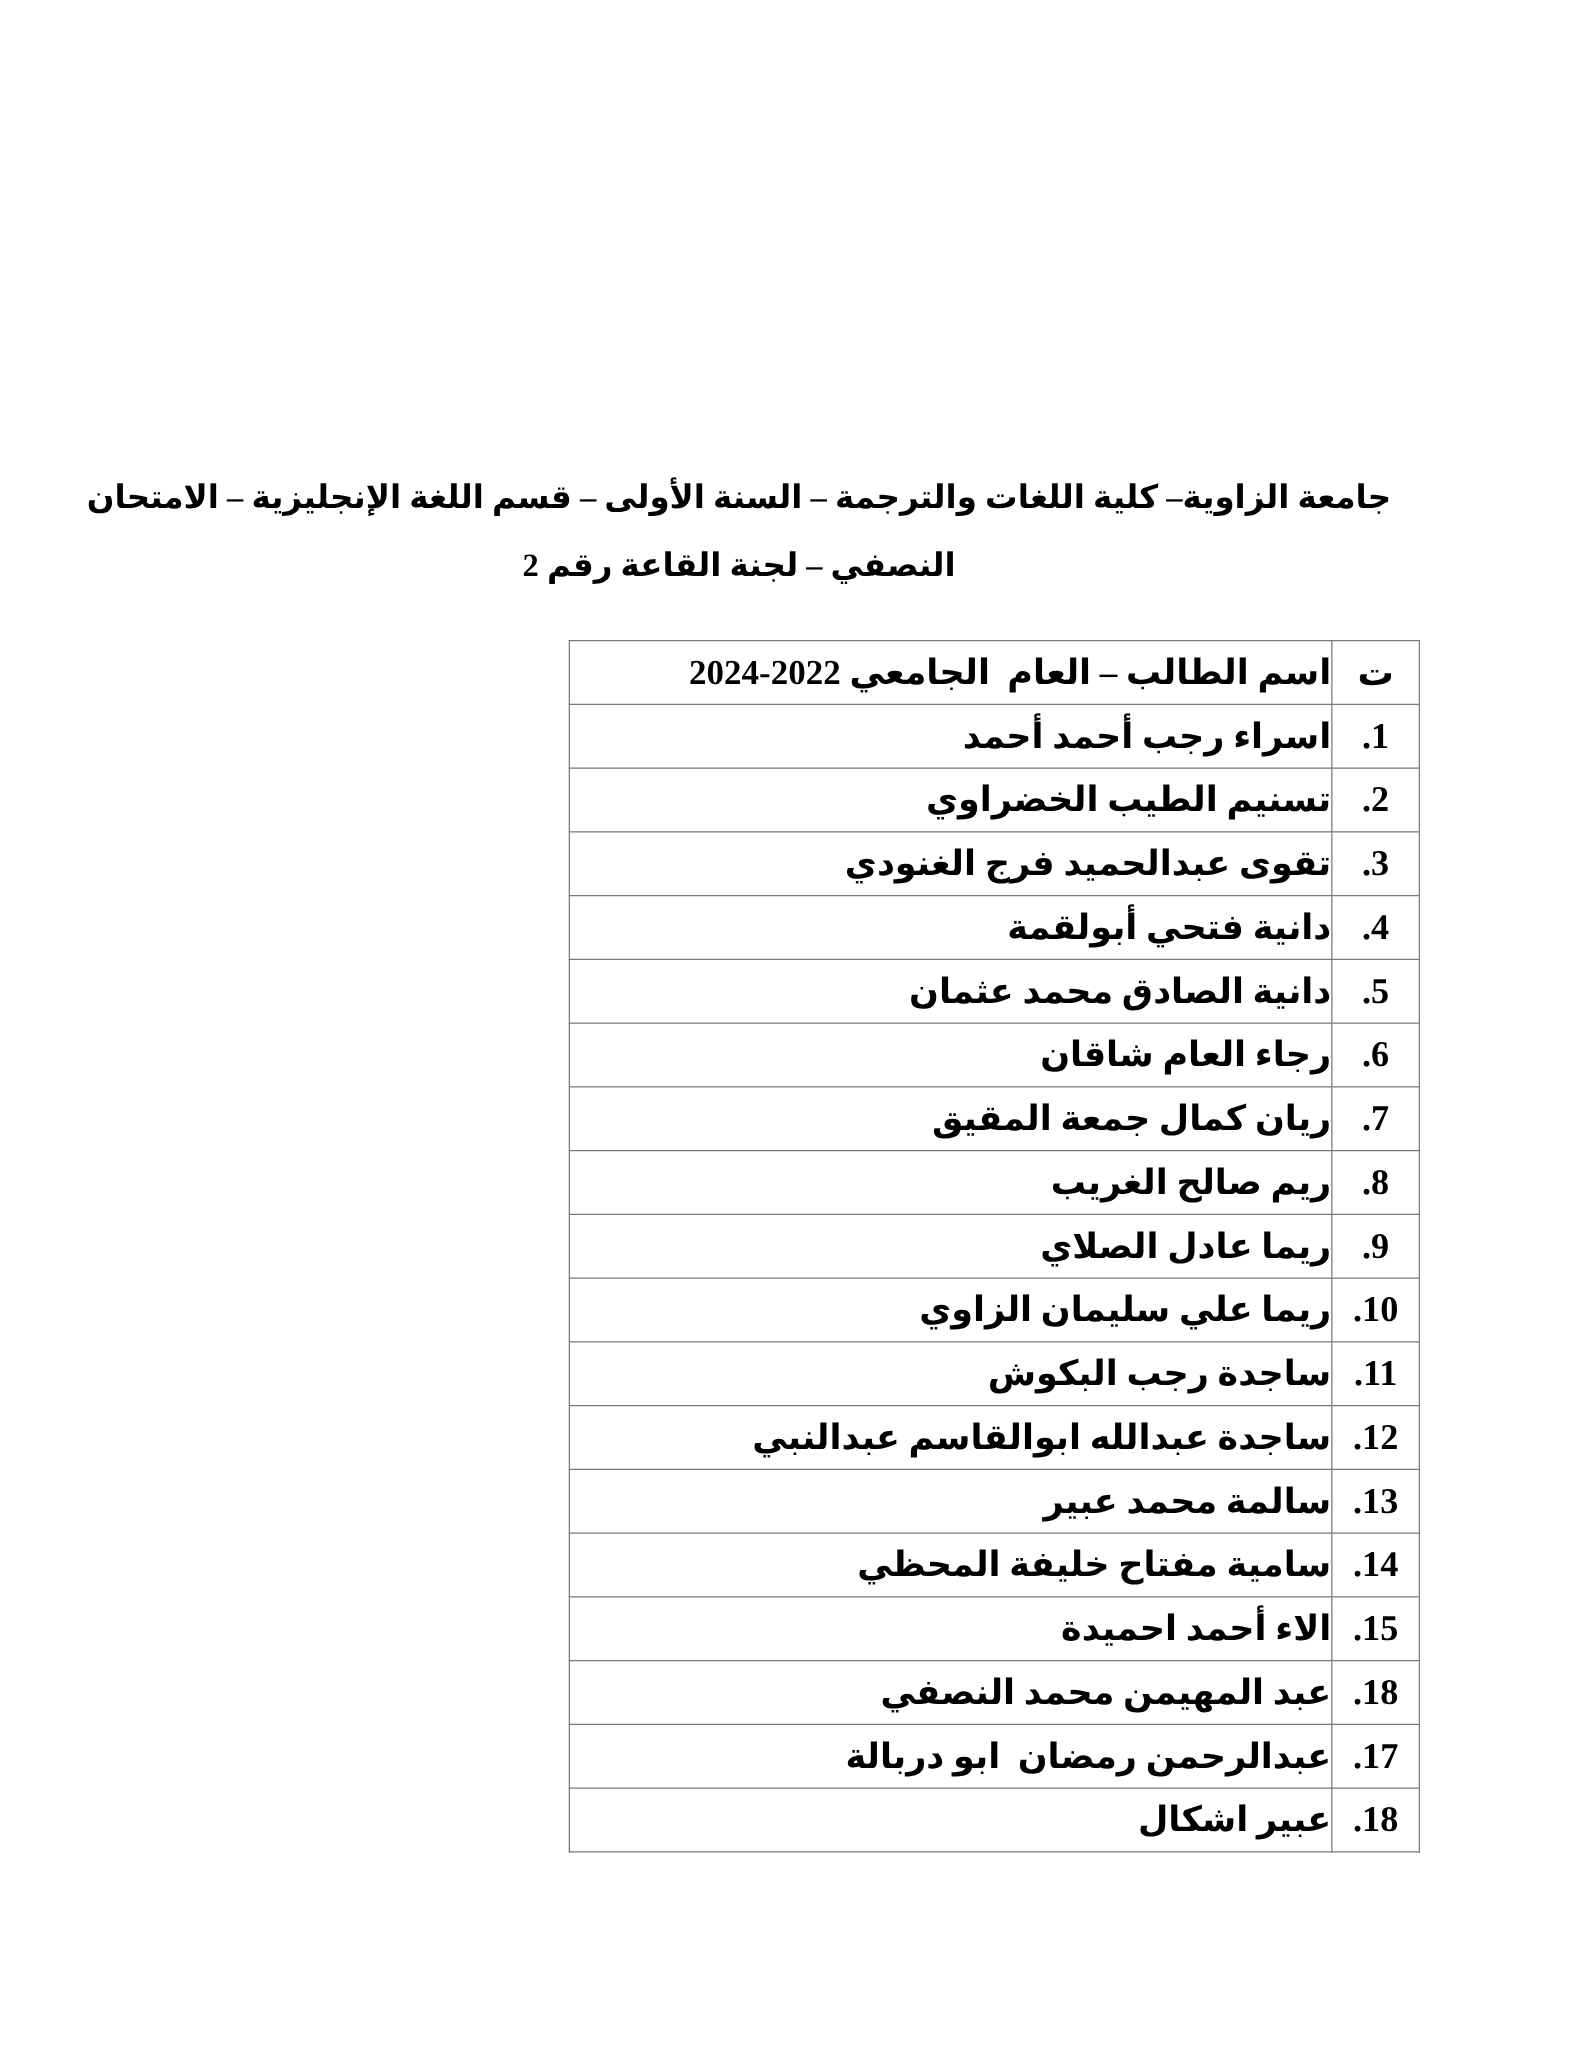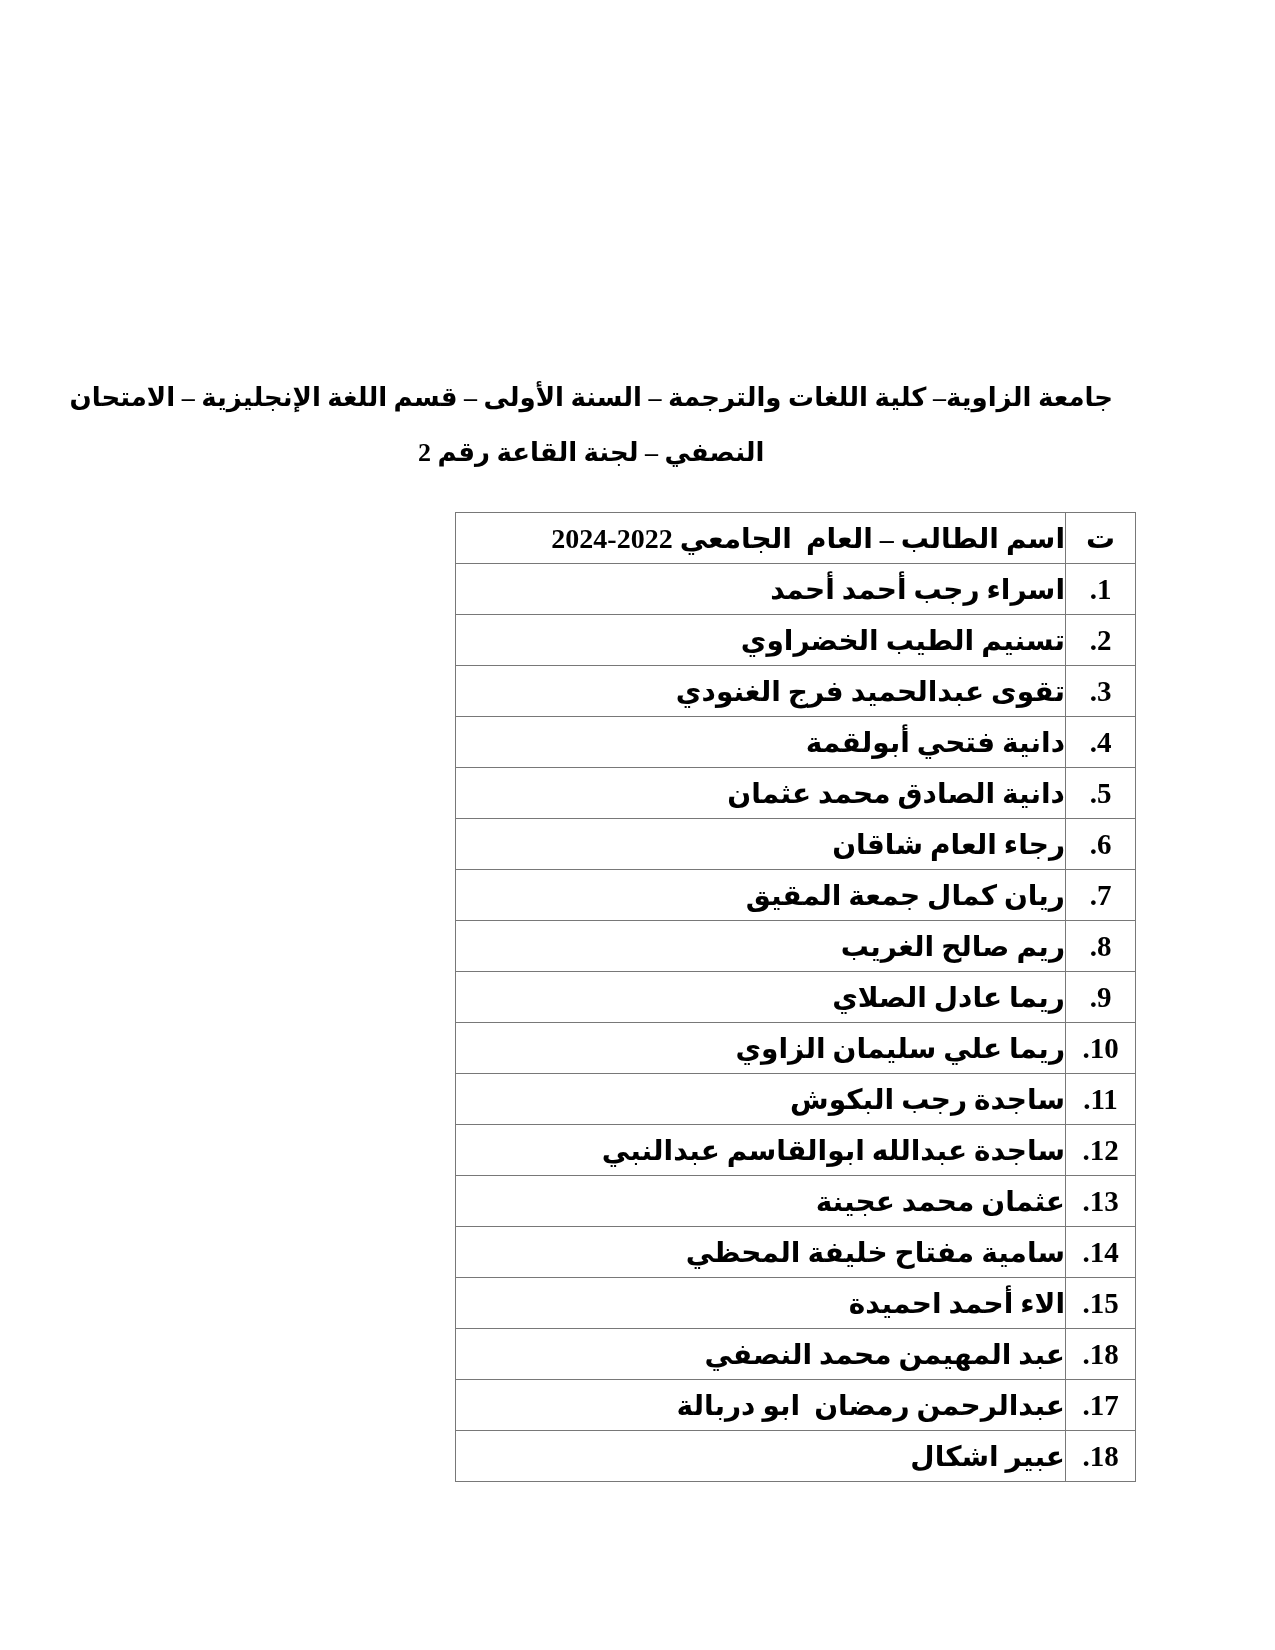--- a/index.html
+++ b/index.html
@@ -124,21 +124,21 @@
         <tr>
           <td class="num">11.</td>
           <td class="name">ساجدة رجب البكوش</td>
         </tr>
         <tr>
           <td class="num">12.</td>
           <td class="name">ساجدة عبدالله ابوالقاسم عبدالنبي</td>
         </tr>
         <tr>
           <td class="num">13.</td>
-          <td class="name">عثمان محمد عجينة</td>
+          <td class="name">سالمة محمد عبير</td>
         </tr>
         <tr>
           <td class="num">14.</td>
           <td class="name">سامية مفتاح خليفة المحظي</td>
         </tr>
         <tr>
           <td class="num">15.</td>
           <td class="name">الاء أحمد احميدة</td>
         </tr>
         <tr>

